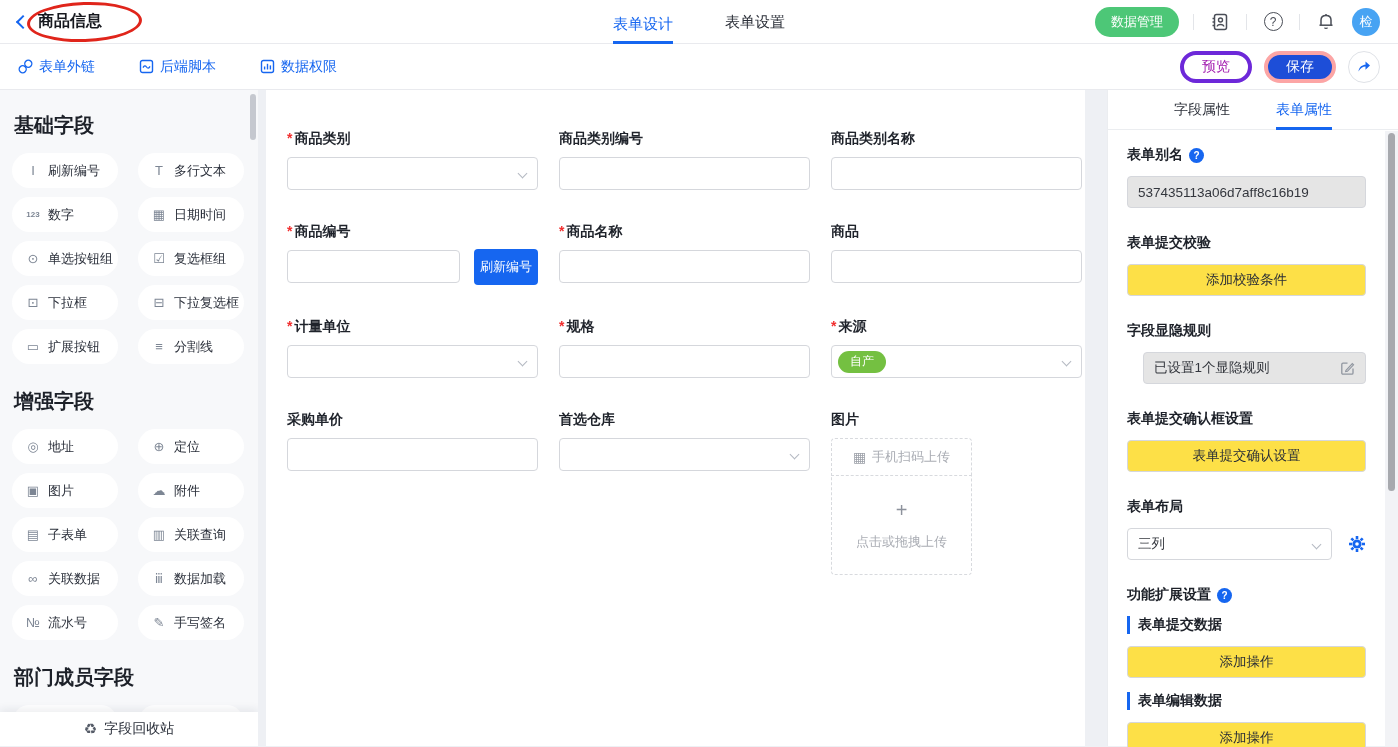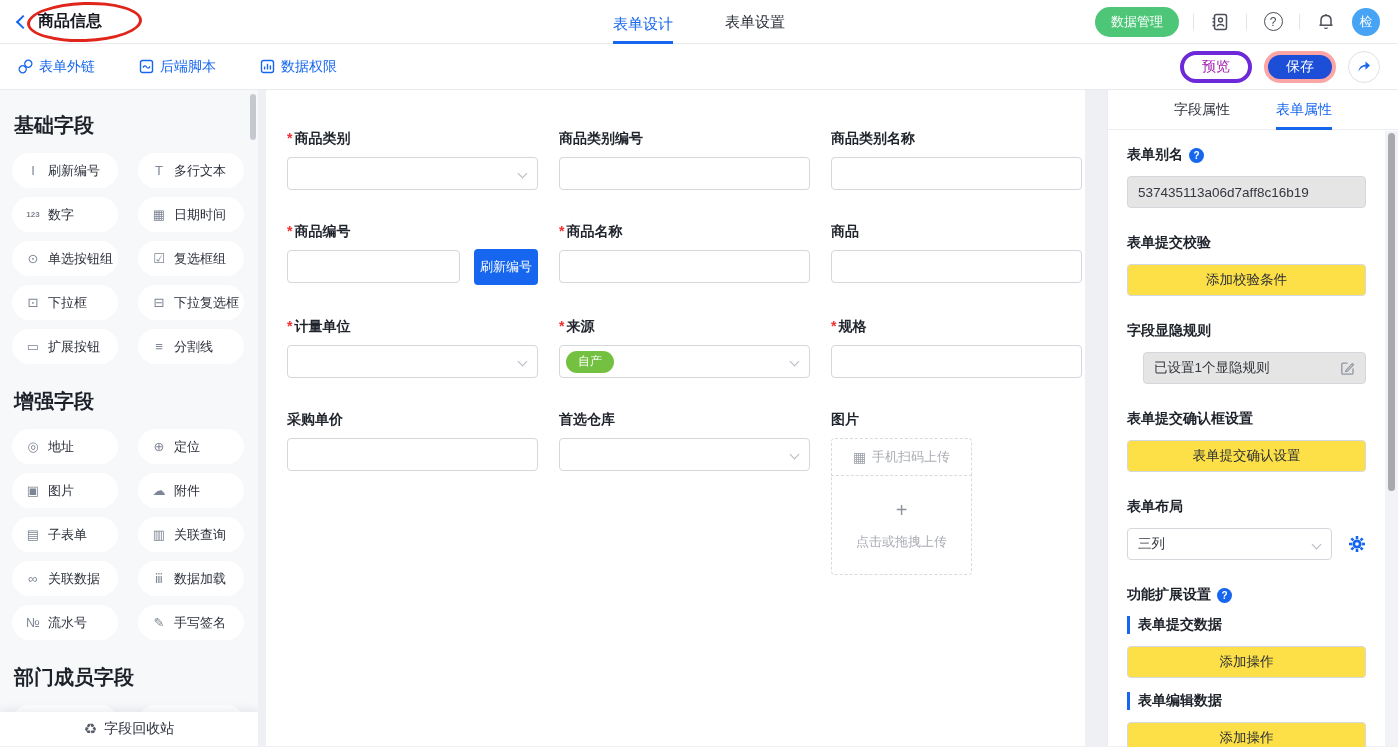--- a/index.html
+++ b/index.html
@@ -350,29 +350,29 @@
         <div class="ibox"></div>
       </div>
 
       <div class="fcell">
         <div class="flabel req">计量单位</div>
         <div class="ibox sbox">
             <span class="chev"></span>
           </div>
       </div>
       <div class="fcell">
+        <div class="flabel req">规格</div>
+        <div class="ibox"></div>
+      </div>
+      <div class="fcell">
         <div class="flabel req">来源</div>
         <div class="ibox sbox" style="padding-left:6px;">
           <span class="tag">自产</span>
           <span class="chev"></span>
         </div>
-      </div>
-      <div class="fcell">
-        <div class="flabel req">规格</div>
-        <div class="ibox"></div>
       </div>
 
       <div class="fcell">
         <div class="flabel">采购单价</div>
         <div class="ibox"></div>
       </div>
       <div class="fcell">
         <div class="flabel">首选仓库</div>
         <div class="ibox sbox">
             <span class="chev"></span>

